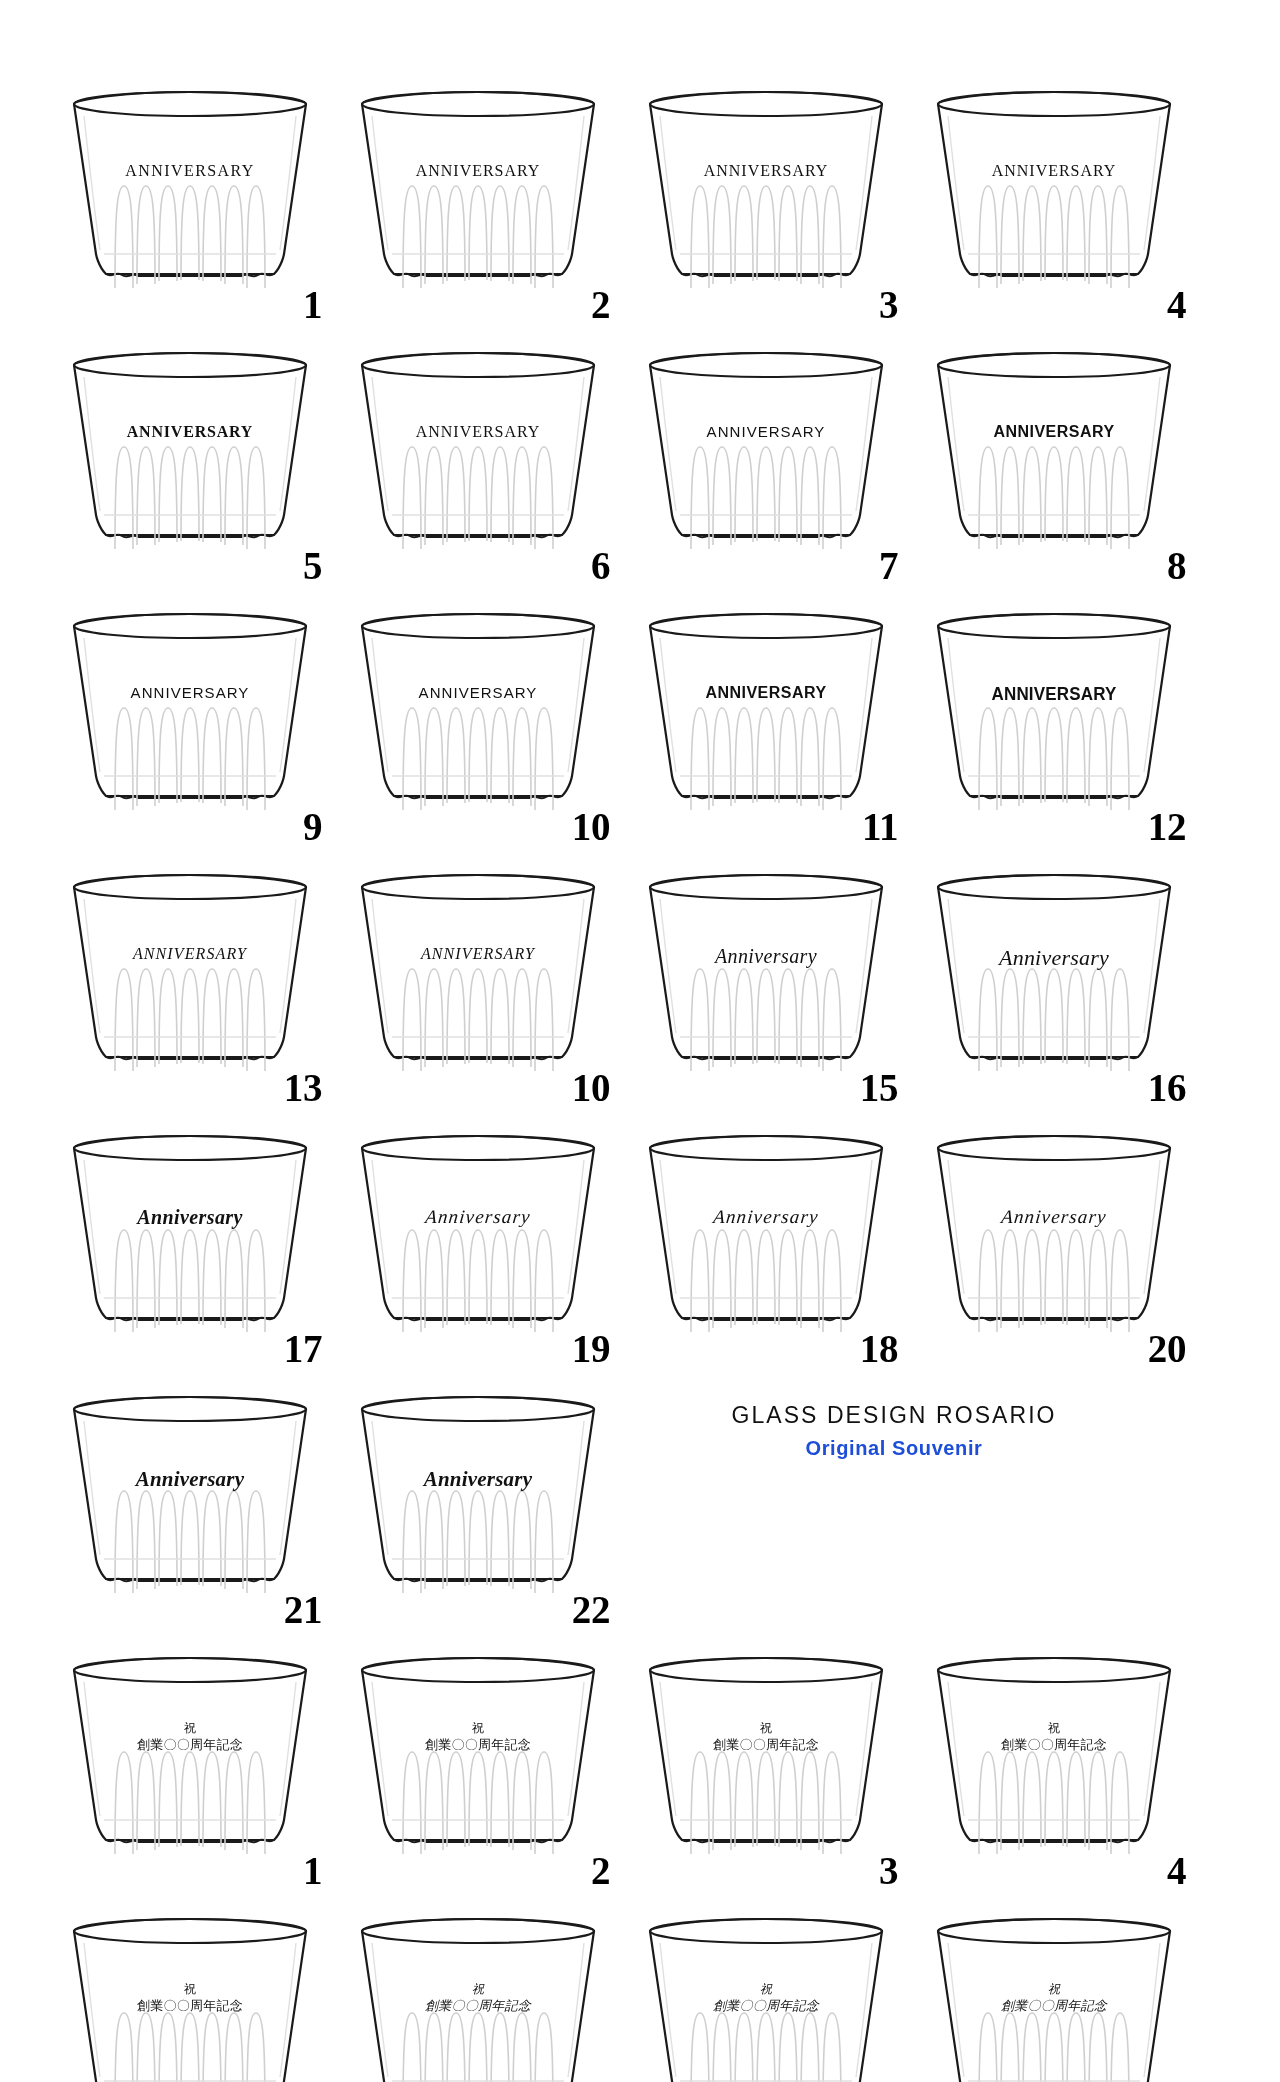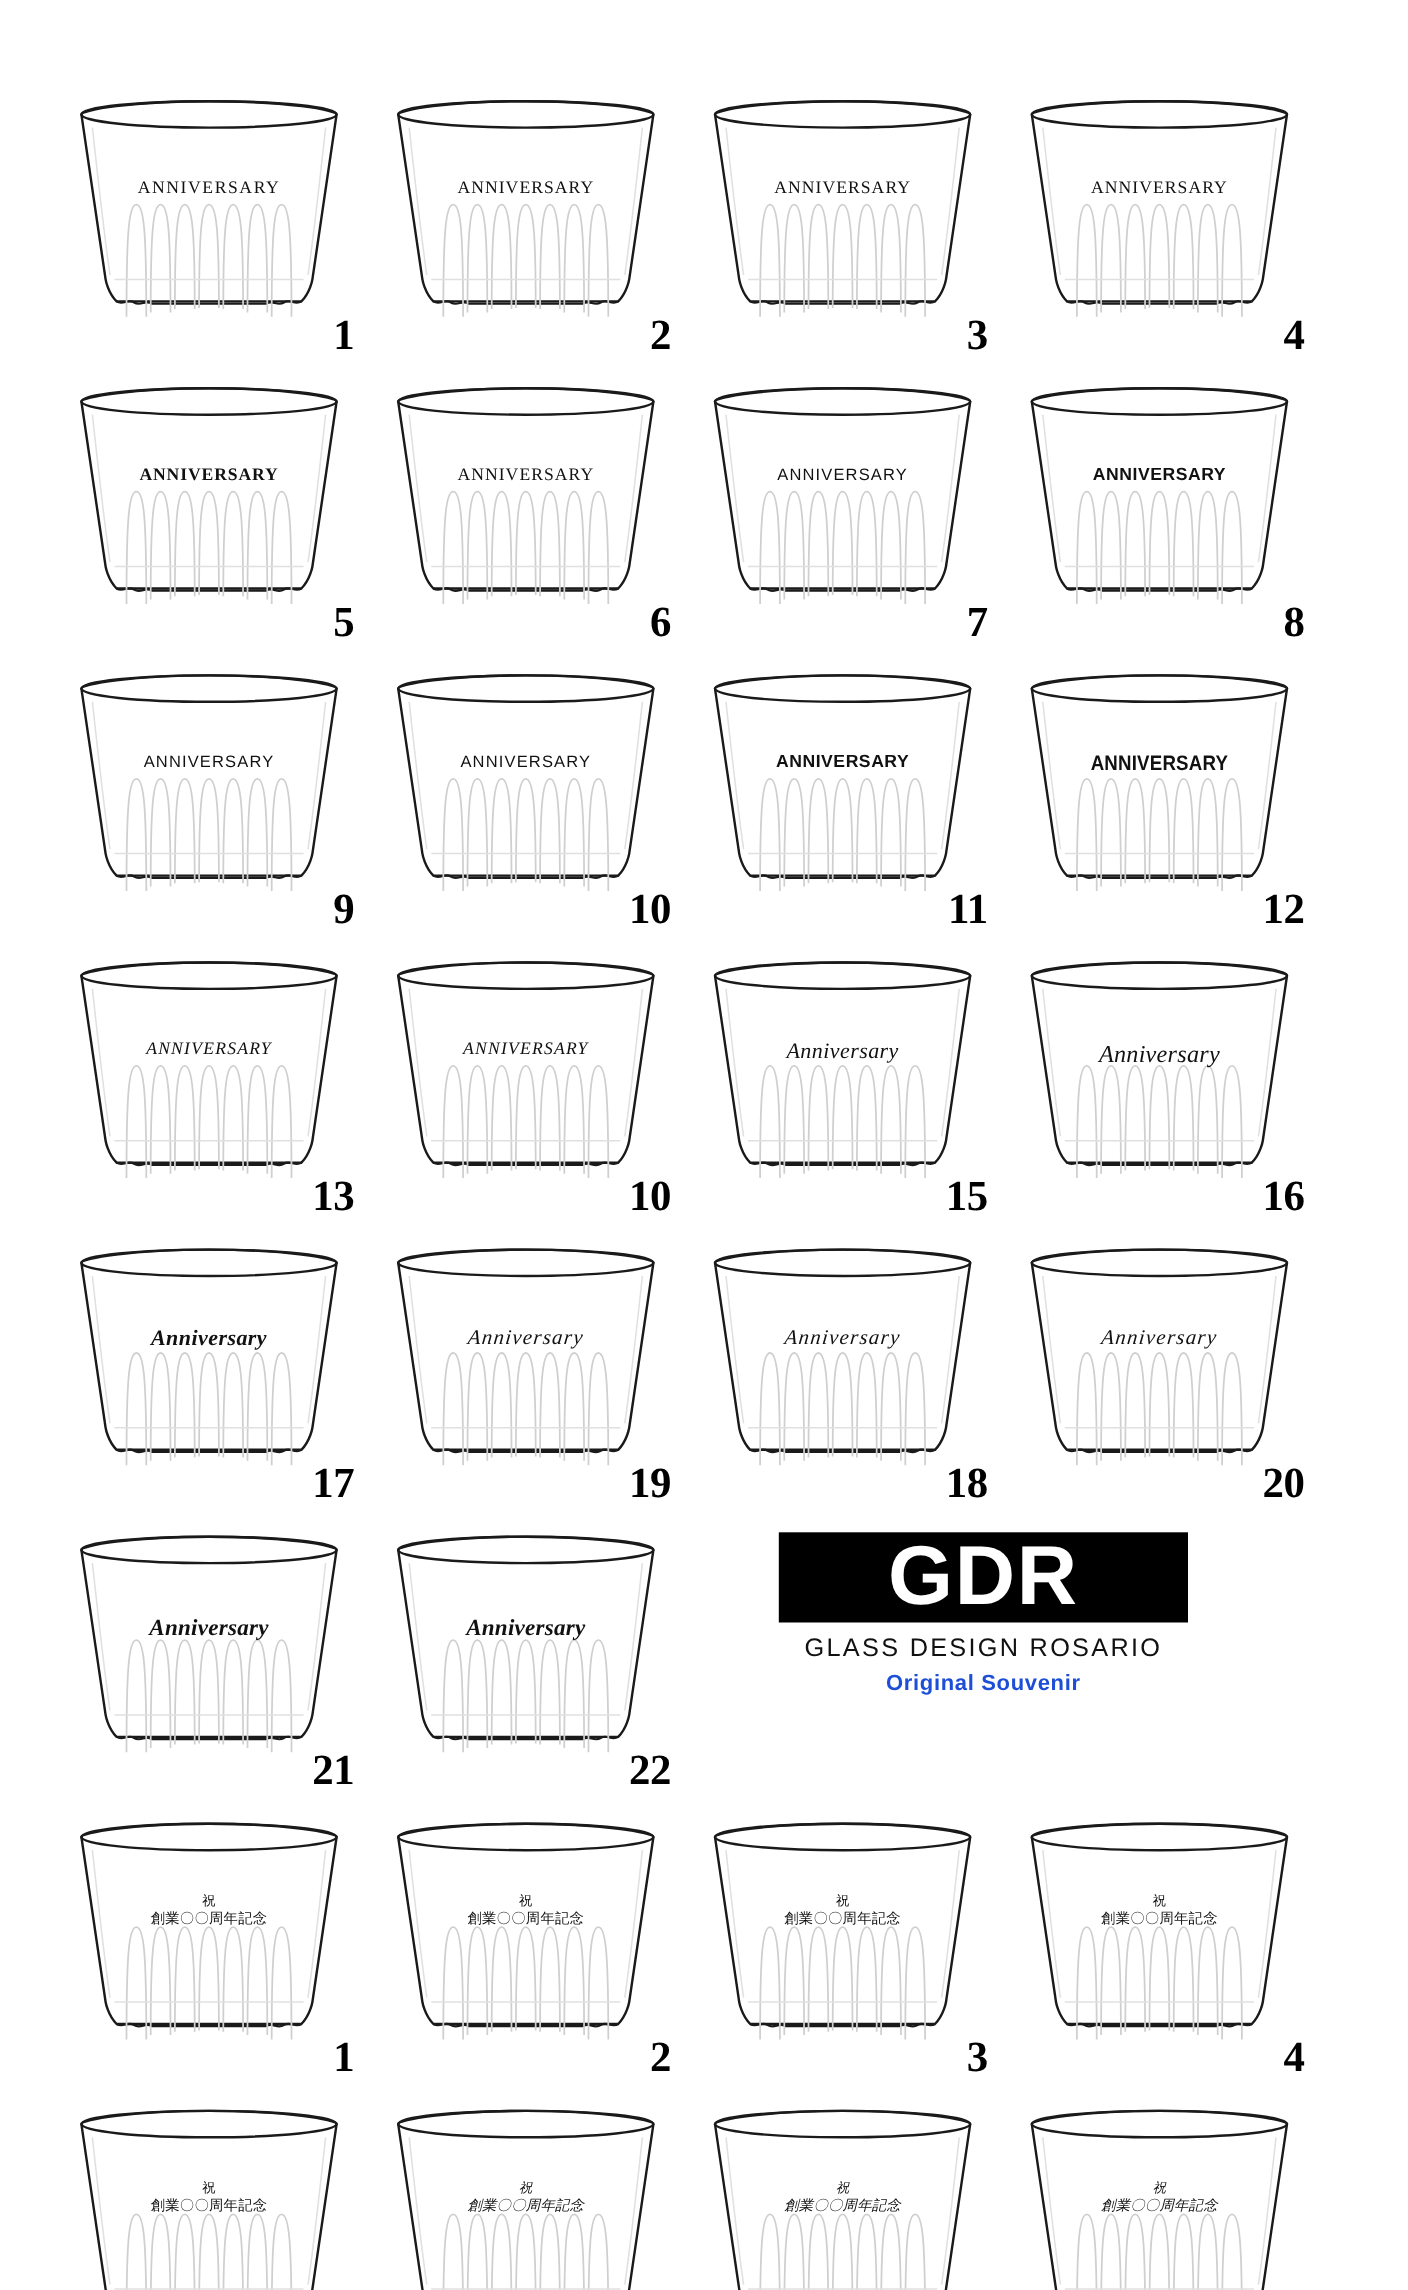--- a/index.html
+++ b/index.html
@@ -904,20 +904,17 @@
               <span class="jp-line1">祝</span>
               <span class="jp-line2">創業〇〇周年記念</span>
             </div>
           </div>
           <div class="num">8</div>
         </div>
       </div>
     </div>
 
   <div class="logo-block">
-    <div class="logo-bar">
-      <div class="logo-text">GDR</div>
-    </div>
     <div class="logo-sub">GLASS DESIGN ROSARIO</div>
     <div class="logo-sub2">Original Souvenir</div>
   </div>
 
 </div>
 
 </body></html>

